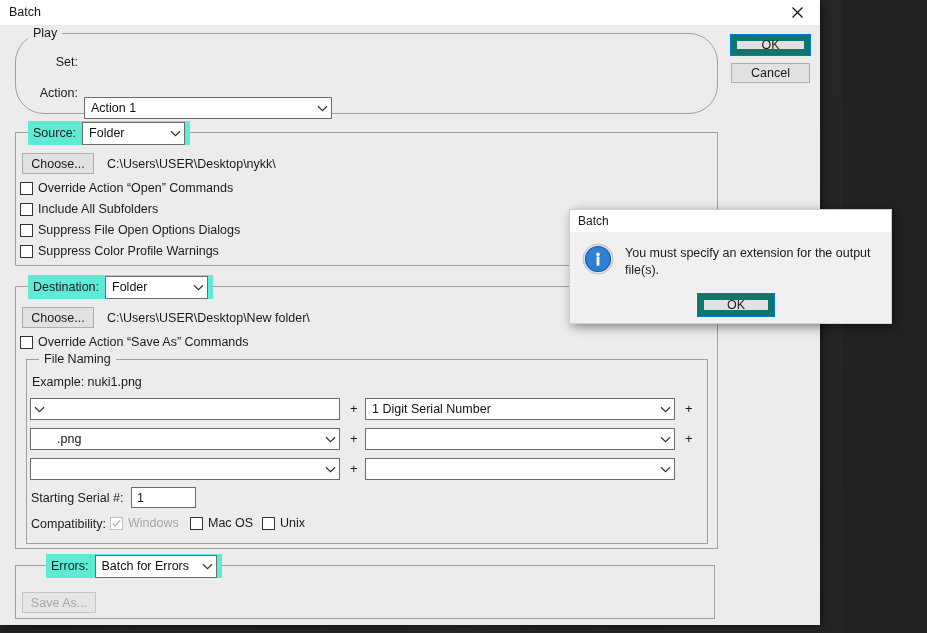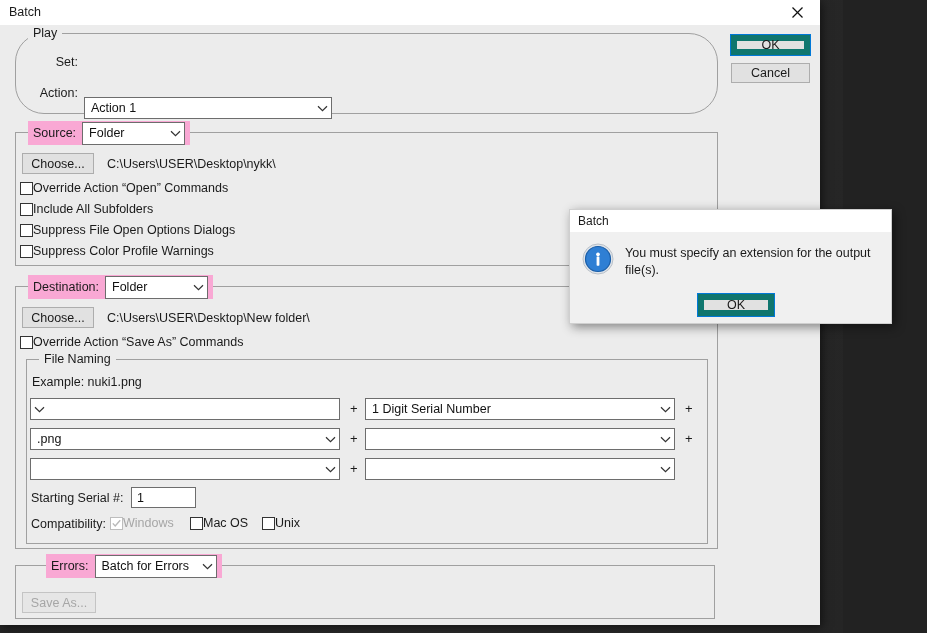--- a/index.html
+++ b/index.html
@@ -55,21 +55,21 @@
     font-size: 12.5px;
     color: #1a1a1a;
     line-height: 15px;
     white-space: nowrap;
   }
   
   .legend-combo {
     position: absolute;
     top: -12px;
     height: 24px;
-    background: #f9a8d4;
+    background: #5eead4;
     padding: 0 5px;
     display: flex;
     align-items: center;
     gap: 6px;
     white-space: nowrap;
   }
   .legend-combo .lbl { font-size: 12.5px; color:#1a1a1a; }
 
   
   .lab {
@@ -137,20 +137,21 @@
     border: 6px solid #0f766e;
     box-shadow: 0 0 0 1px #0078d7;
   }
   .btn.disabled { color: #a6a6a6; background:#e6e6e6; border-color:#c4c4c4; }
 
   
   .cb {
     position: absolute;
     display: flex;
     align-items: center;
+    gap: 5px;
     cursor: default;
     white-space: nowrap;
   }
   .cb .box {
     width: 13px; height: 13px;
     box-sizing: border-box;
     background: #fff;
     border: 1px solid #333;
     flex: 0 0 auto;
     position: relative;
@@ -303,21 +304,21 @@
     <div class="combo" style="left:365px; top:398px; width:310px; height:22px;">
       <div class="val">1 Digit Serial Number</div>
       <div class="arrow">
         <svg width="11" height="7" viewBox="0 0 11 7">
             <path d="M1 1.2 L5.5 5.6 L10 1.2" fill="none" stroke="#333" stroke-width="1.2"></path>
           </svg>
       </div>
     </div>
     <div class="plus" style="left:685px; top:402px;">+</div>
 
-    <div class="combo" style="left:30px; top:428px; width:310px; height:22px;">
+    <div class="combo" style="left:30px; top:428px; width:310px; height:22px;padding-left:20px;">
       <div class="val">.png</div>
       <div class="arrow">
         <svg width="11" height="7" viewBox="0 0 11 7">
             <path d="M1 1.2 L5.5 5.6 L10 1.2" fill="none" stroke="#333" stroke-width="1.2"></path>
           </svg>
       </div>
     </div>
     <div class="plus" style="left:350px; top:432px;">+</div>
     <div class="combo" style="left:365px; top:428px; width:310px; height:22px;">
       <div class="val"></div>

